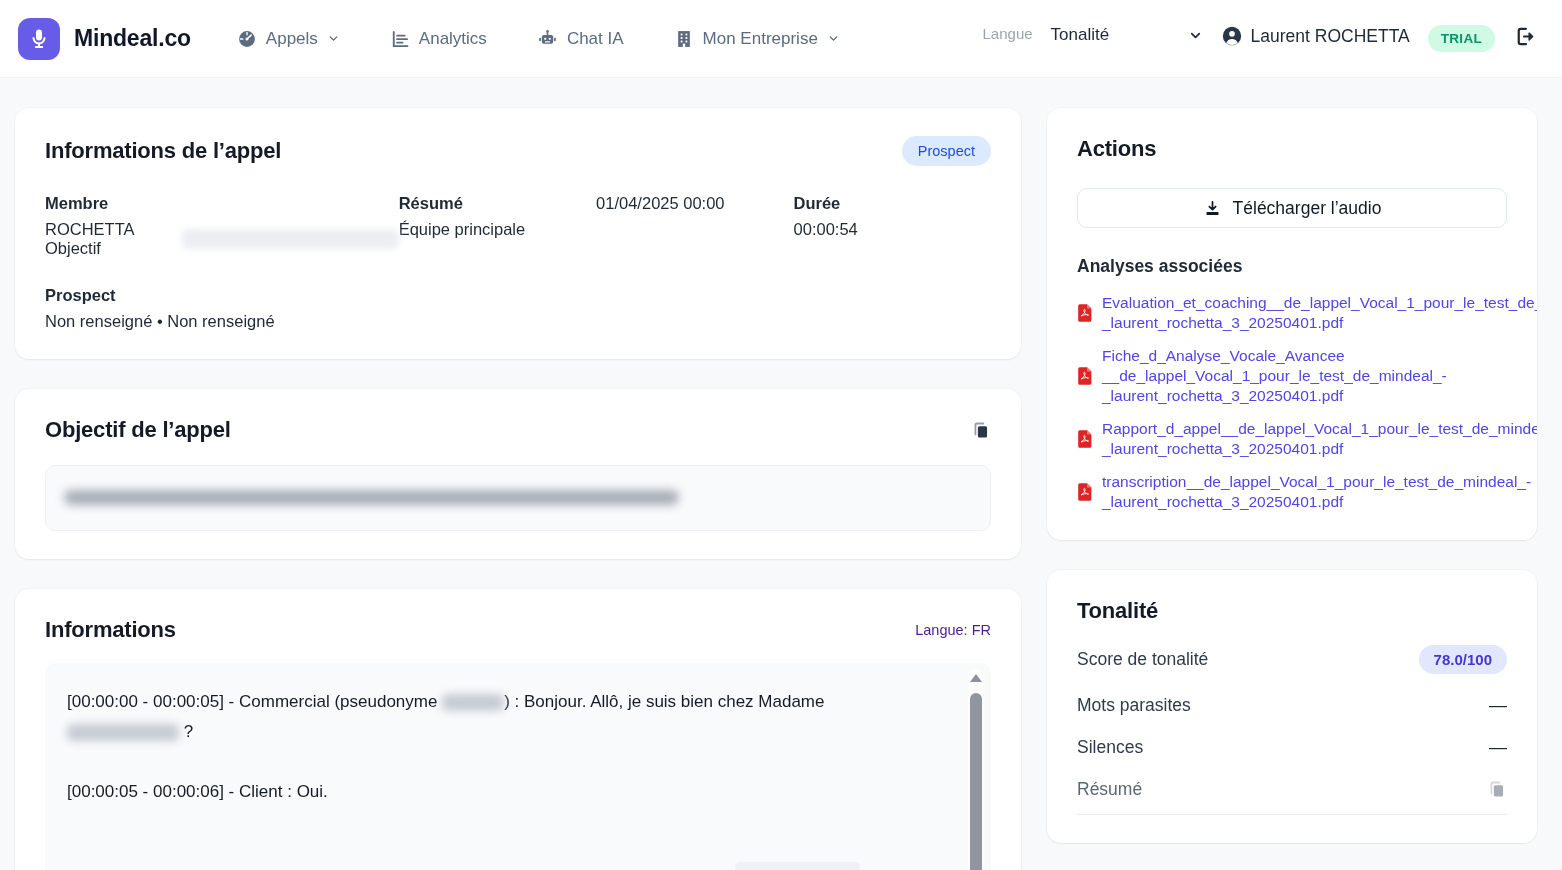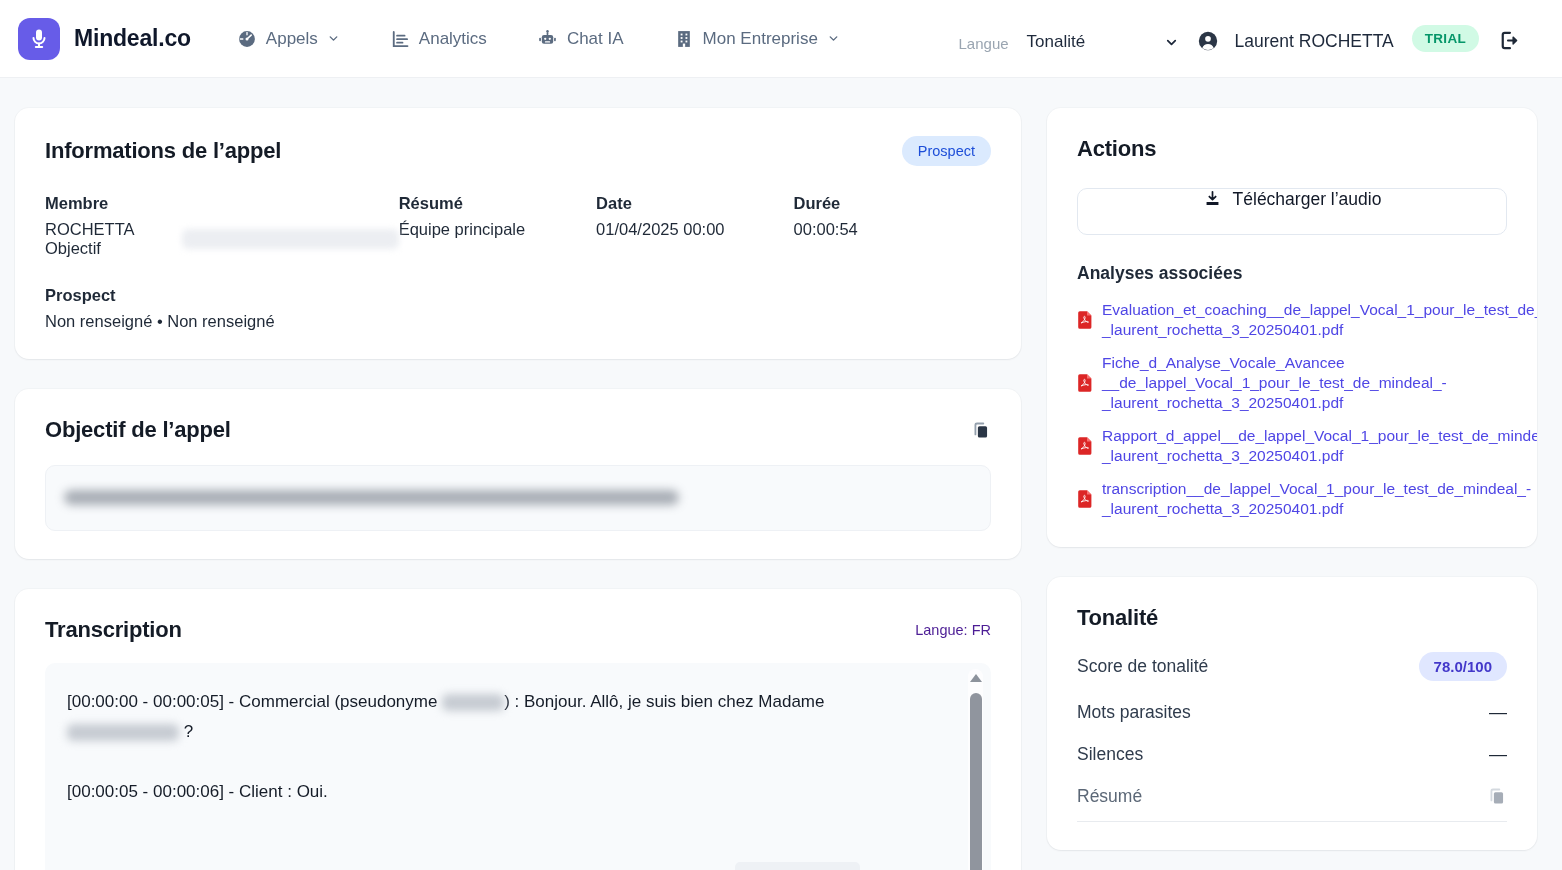--- a/index.html
+++ b/index.html
@@ -6,34 +6,34 @@
   html,body { width:1562px; height:870px; overflow:hidden; }
   body {
     font-family:"Liberation Sans", sans-serif;
     background:#f7f9fb;
     color:#1f2937;
     position:relative;
   }
   
   .topbar{
     height:78px; background:#fff; display:flex; align-items:center;
-    padding:0 42px 0 18px; border-bottom:1px solid #eef0f3;
+    padding:0 26px 0 18px; border-bottom:1px solid #eef0f3;
   }
   .logo{ width:42px; height:42px; border-radius:12px; background:#675ce8;
     display:flex; align-items:center; justify-content:center; flex:0 0 auto;}
   .brand{ font-size:23px; font-weight:700; color:#0f172a; margin-left:14px; letter-spacing:-.2px;}
   .nav{ display:flex; align-items:center; gap:50px; margin-left:46px;}
   .nav-item{ display:flex; align-items:center; gap:9px; color:#5b6b80; font-size:17px; cursor:pointer;}
   .nav-item svg{ flex:0 0 auto; }
   .chev{ color:#5b6b80; }
-  .top-right{ margin-left:auto; display:flex; align-items:flex-end; gap:18px;}
+  .top-right{ margin-left:auto; display:flex; align-items:flex-start; gap:18px;}
   .lang-label{ color:#9aa5b1; font-size:15px; }
   .lang-select{ display:flex; align-items:center; justify-content:space-between;
     width:152px; color:#1e293b; font-size:17px; cursor:pointer;}
-  .user{ display:flex; align-items:center; gap:16px; color:#1e293b; font-size:17.5px;}
+  .user{ display:flex; align-items:center; gap:8px; color:#1e293b; font-size:17.5px;}
   .trial-badge{ background:#d1fae5; color:#059669; font-size:13.5px; font-weight:700;
     padding:6px 13px; border-radius:999px; letter-spacing:.3px;}
   .logout{ color:#1f2937; cursor:pointer; display:flex; align-items:center;}
   
   .main{ display:flex; gap:26px; padding:30px 25px 0 15px; align-items:flex-start;}
   .col-left{ width:1006px; display:flex; flex-direction:column; gap:30px;}
   .col-right{ width:490px; display:flex; flex-direction:column; gap:30px;}
   .card{ background:#fff; border-radius:14px; padding:28px 30px;
     box-shadow:0 1px 2px rgba(16,24,40,.06), 0 0 0 1px rgba(16,24,40,.025);}
   .card-head{ display:flex; align-items:center; justify-content:space-between;}
@@ -60,22 +60,22 @@
   .t-par{ font-size:17px; line-height:30px; color:#151c28;}
   .t-par + .t-par{ margin-top:30px; }
   .scrollbar{ position:absolute; top:6px; right:8px; bottom:0; width:15px;
     background:#fdfdfe; border-radius:8px;}
   .sb-arrow{ width:0; height:0; margin:5px auto 4px;
     border-left:6px solid transparent; border-right:6px solid transparent;
     border-bottom:8px solid #8d939c;}
   .sb-thumb{ position:absolute; left:1.5px; top:24px; bottom:-10px; width:12px;
     background:#90959e; border-radius:6px;}
   
-  .download-btn{ margin-top:26px; width:100%; height:47px; background:#fff;
-    border:1px solid #e2e8f0; border-radius:10px; display:flex; align-items:flex-start;
+  .download-btn{ margin-top:26px; width:100%; height:40px; background:#fff;
+    border:1px solid #e2e8f0; border-radius:10px; display:flex; align-items:center;
     justify-content:center; gap:11px; font-size:17.5px; color:#111827; cursor:pointer;
     font-family:inherit;}
   .analyses-title{ margin-top:28px; font-size:17.5px; font-weight:700; color:#1f2937;}
   .files{ margin-top:16px; display:flex; flex-direction:column; gap:13px;}
   .file-link{ display:flex; align-items:center; gap:9px; color:#4f46e5;
     font-size:15.5px; line-height:20px; cursor:pointer; text-decoration:none;}
   .file-name{ white-space:pre-line; }
   
   .ton-row{ display:flex; align-items:center; justify-content:space-between; margin-top:21px;}
   .ton-label{ font-size:17.5px; color:#2f3b4c;}
@@ -214,21 +214,20 @@
           <div class="f-value">
             <span>ROCHETTA Objectif</span>
             <span class="redact faint"></span>
           </div>
         </div>
         <div>
           <div class="f-label">Résumé</div>
           <div class="f-value">Équipe principale</div>
         </div>
         <div>
-          <div class="f-label">Date</div>
           <div class="f-value">01/04/2025 00:00</div>
         </div>
         <div>
           <div class="f-label">Durée</div>
           <div class="f-value">00:00:54</div>
         </div>
         <div>
           <div class="f-label">Prospect</div>
           <div class="f-value">Non renseigné • Non renseigné</div>
         </div>
@@ -245,21 +244,21 @@
           </svg>
         </span>
       </div>
       <div class="objective-box">
         <div class="obj-blur"></div>
       </div>
     </div>
 
     <div class="card">
       <div class="card-head">
-        <div class="card-title">Transcription</div>
+        <div class="card-title">Informations</div>
         <span class="lang-note">Langue: FR</span>
       </div>
       <div class="transcript-box">
         <div class="t-par">
           <span>[00:00:00 - 00:00:05] - Commercial (pseudonyme </span><span class="redact dark" style="width:62px;"></span><span>) : Bonjour. Allô, je suis bien chez Madame </span><span class="redact dark" style="width:112px;"></span><span> ?</span>
         </div>
         <div class="t-par">[00:00:05 - 00:00:06] - Client : Oui.</div>
         <div class="scrollbar">
           <div class="sb-arrow"></div>
           <div class="sb-thumb"></div>

